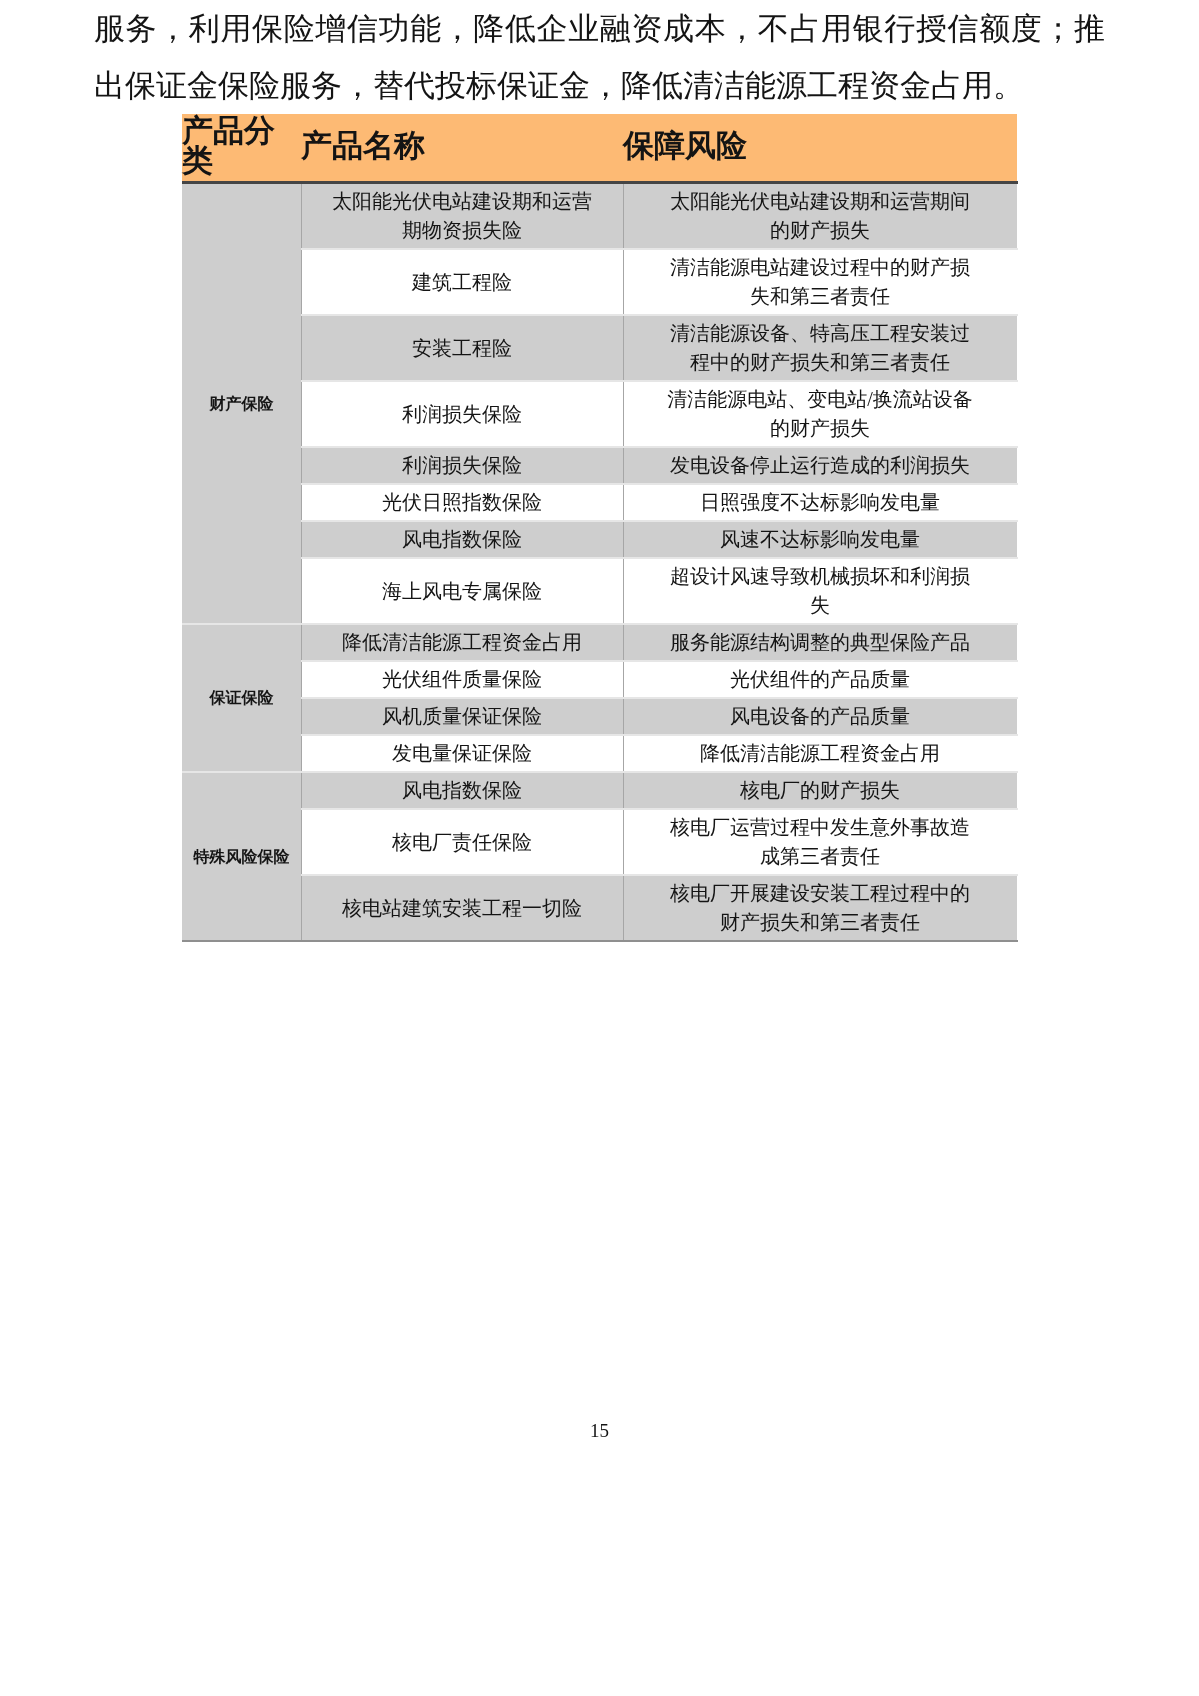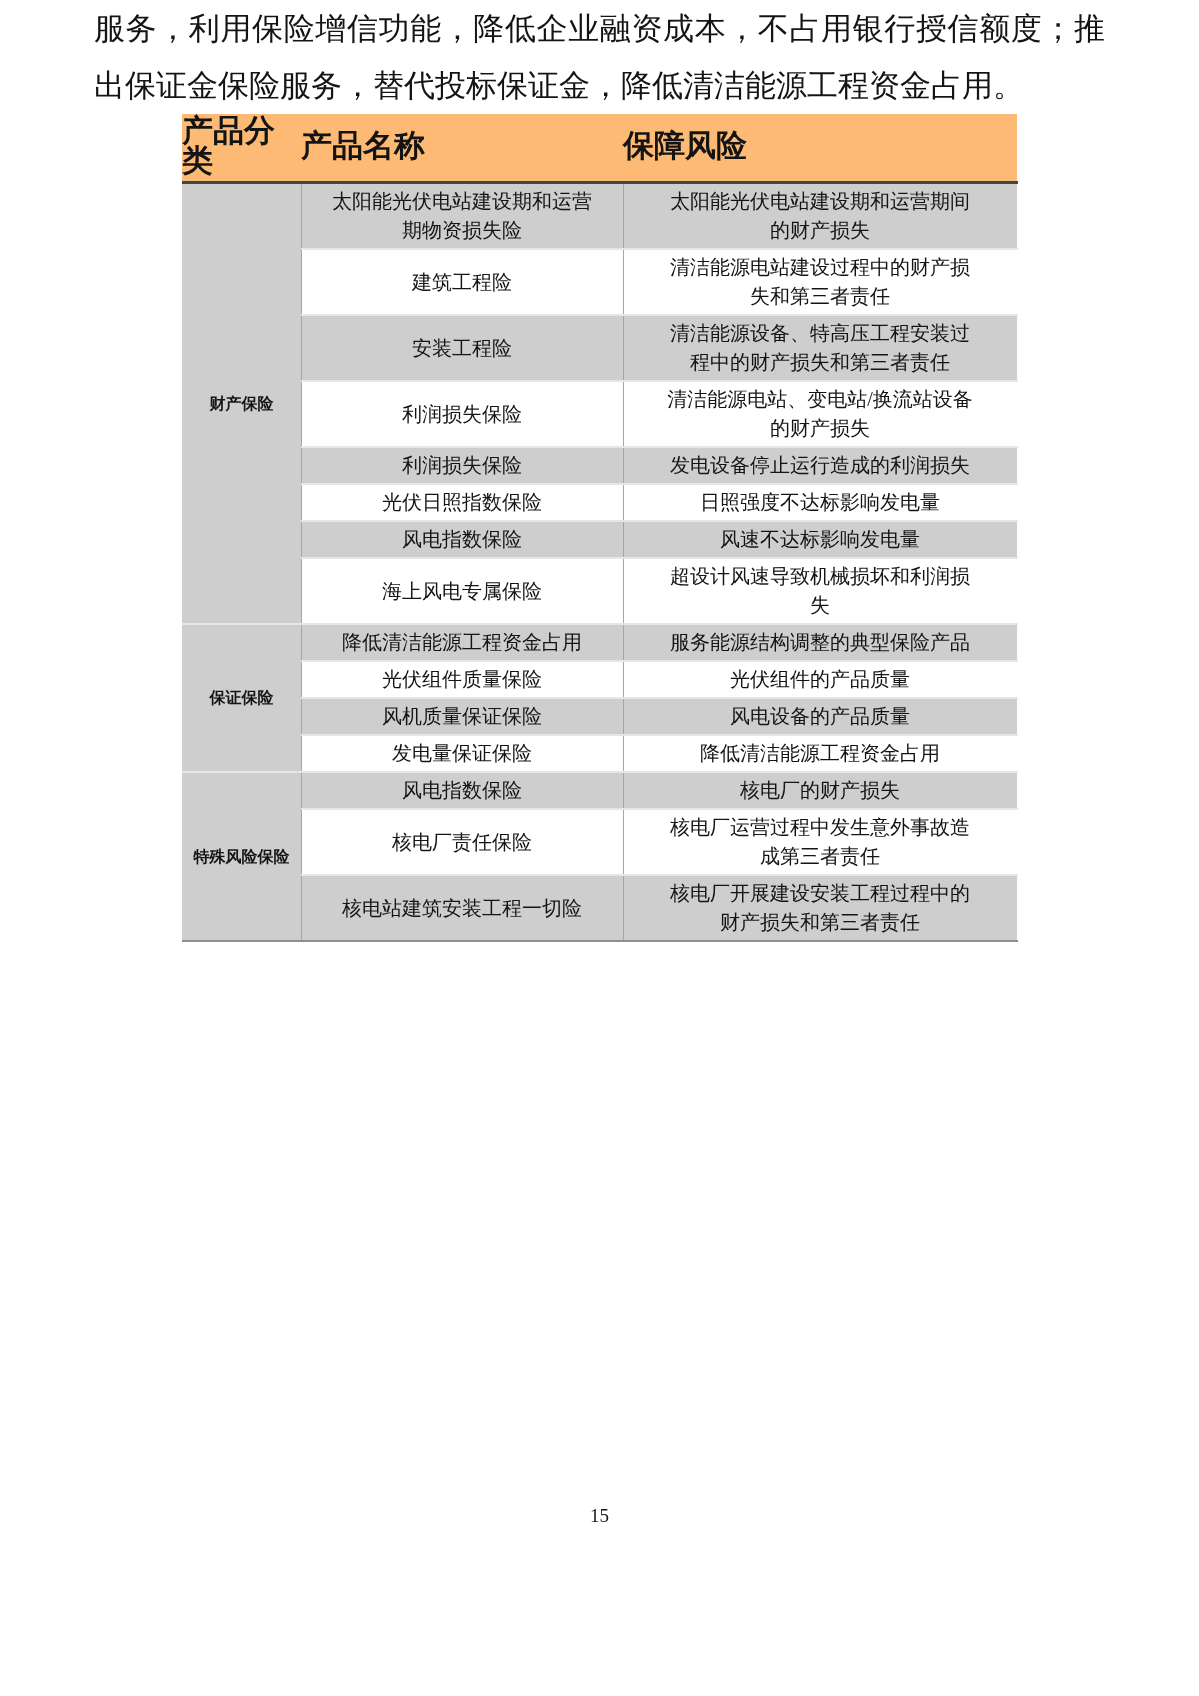--- a/index.html
+++ b/index.html
@@ -73,21 +73,21 @@
     font-weight: bold;
     font-size: 16px;
     line-height: 30px;
     padding: 3px 8px;
   }
   table.insurance tbody tr:last-child td,
   table.insurance tbody td.last-cat { border-bottom: 2px solid var(--bottom-rule, #8f8f8f); }
 
   .page-number {
     position: absolute;
-    top: 1505px;
+    top: 1420px;
     left: 0;
     width: 100%;
     text-align: center;
     font-size: 19px;
   }
 </style>
 </head>
 <body>
 
 <div class="page">

